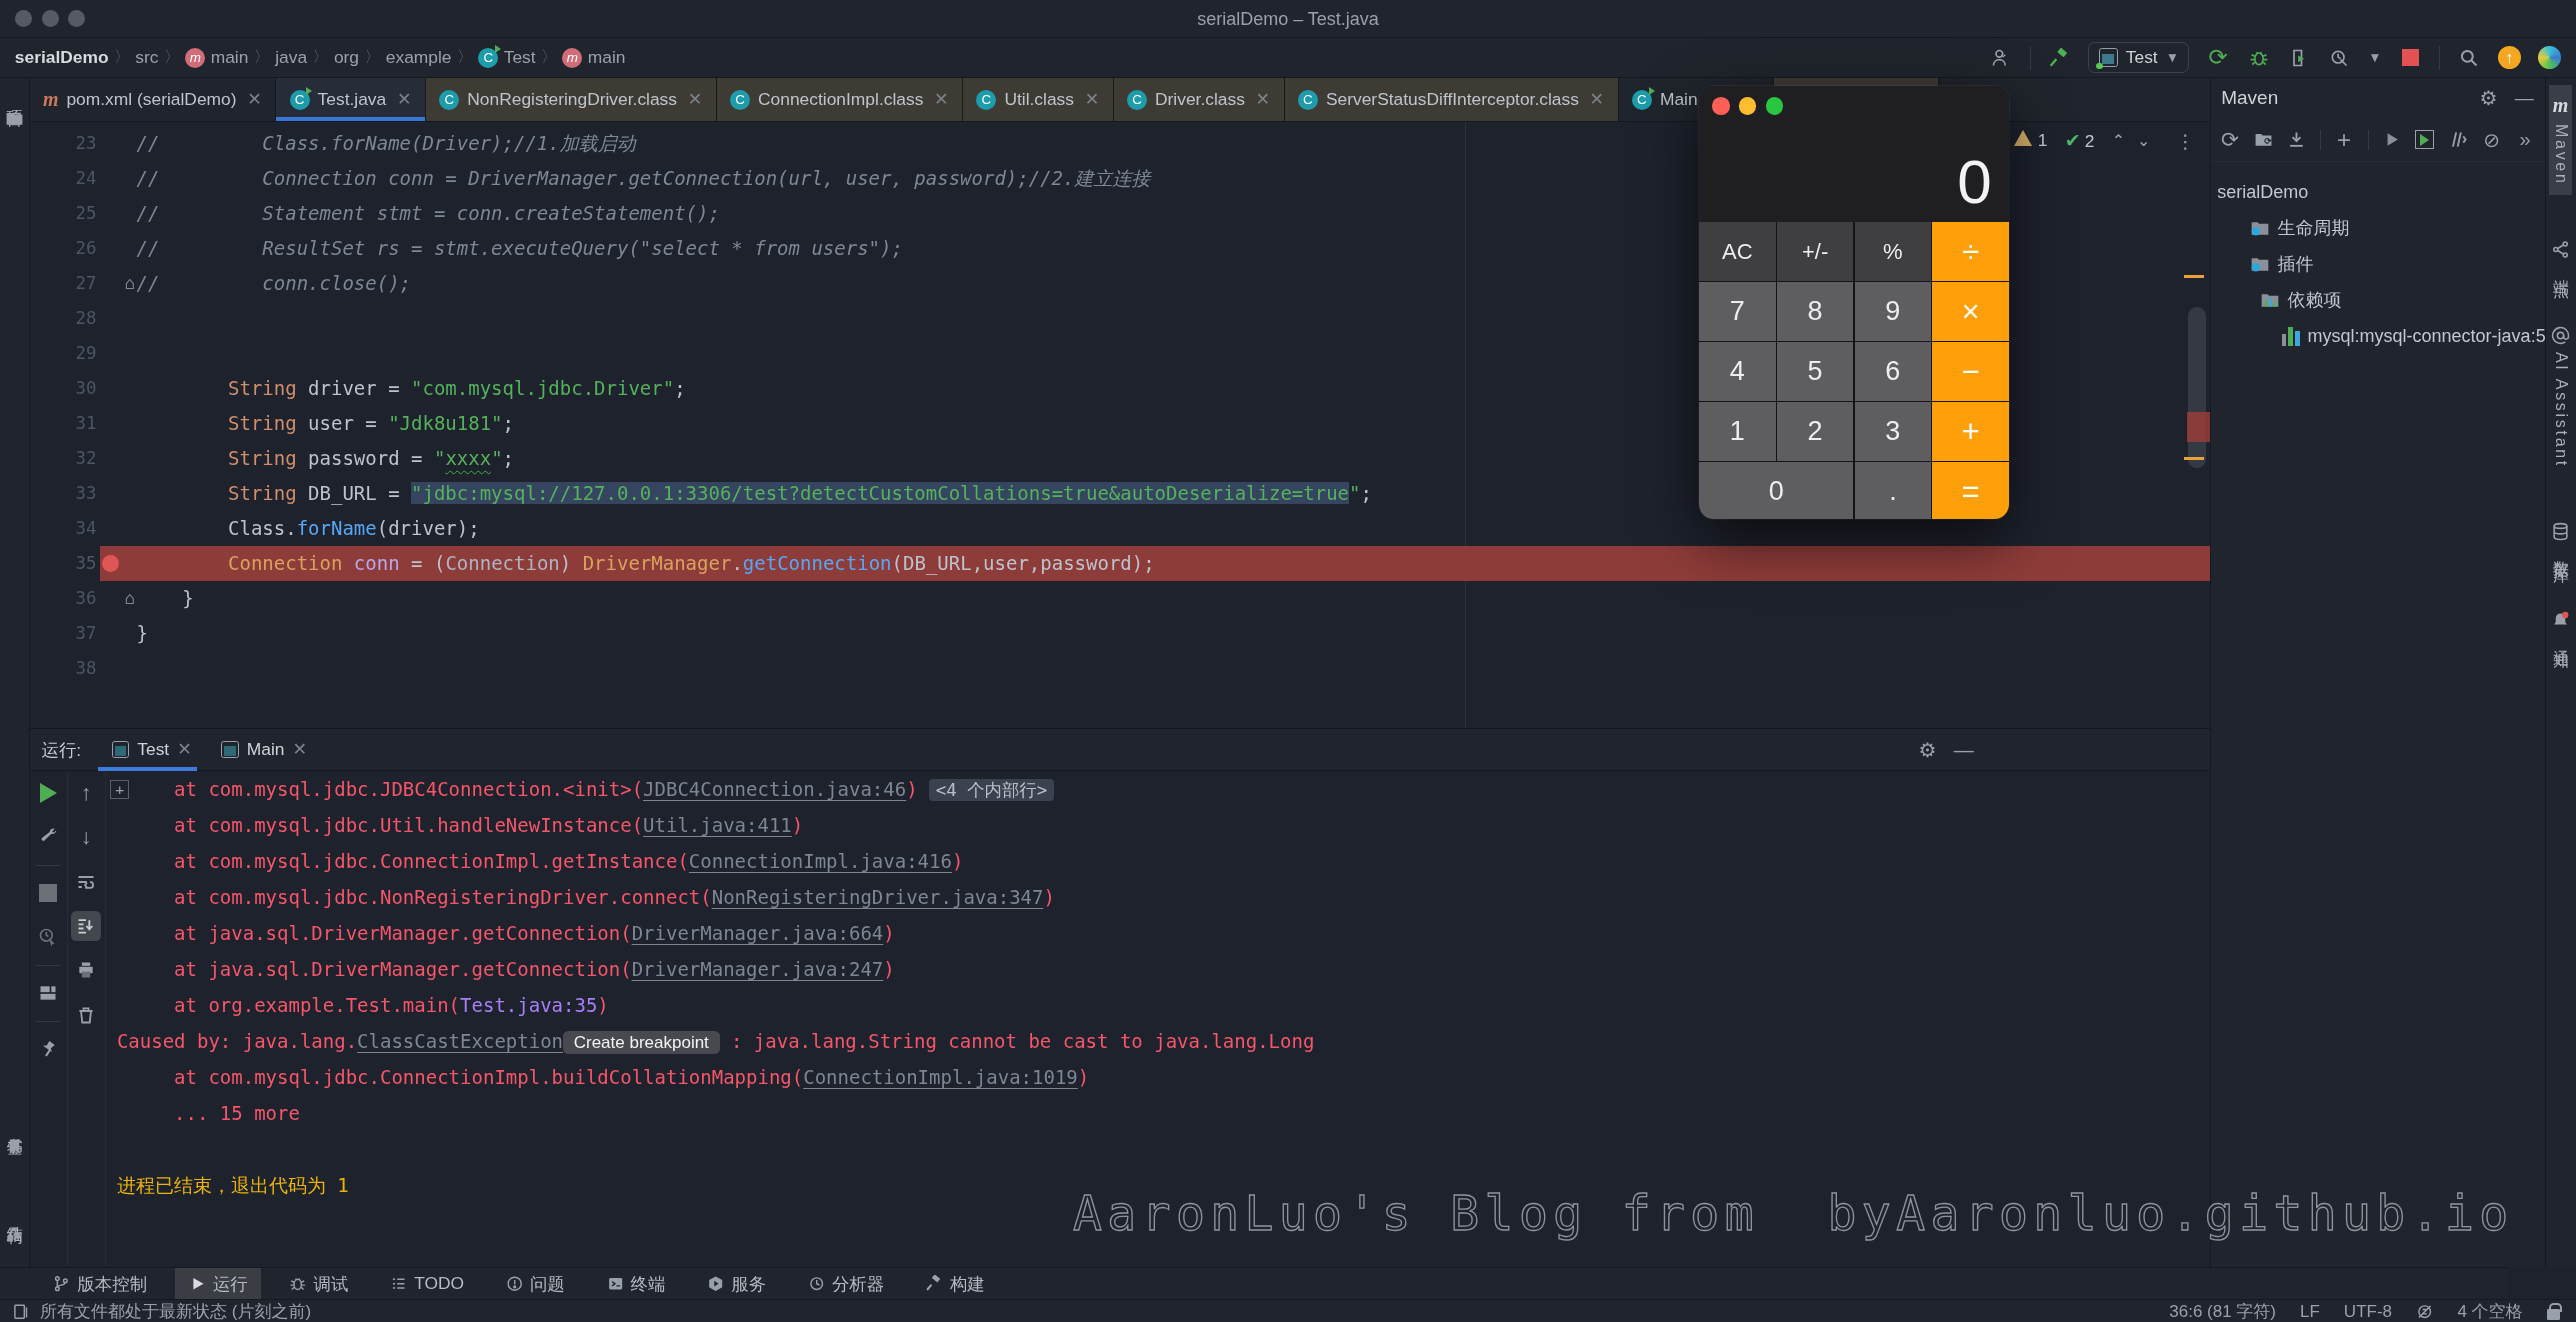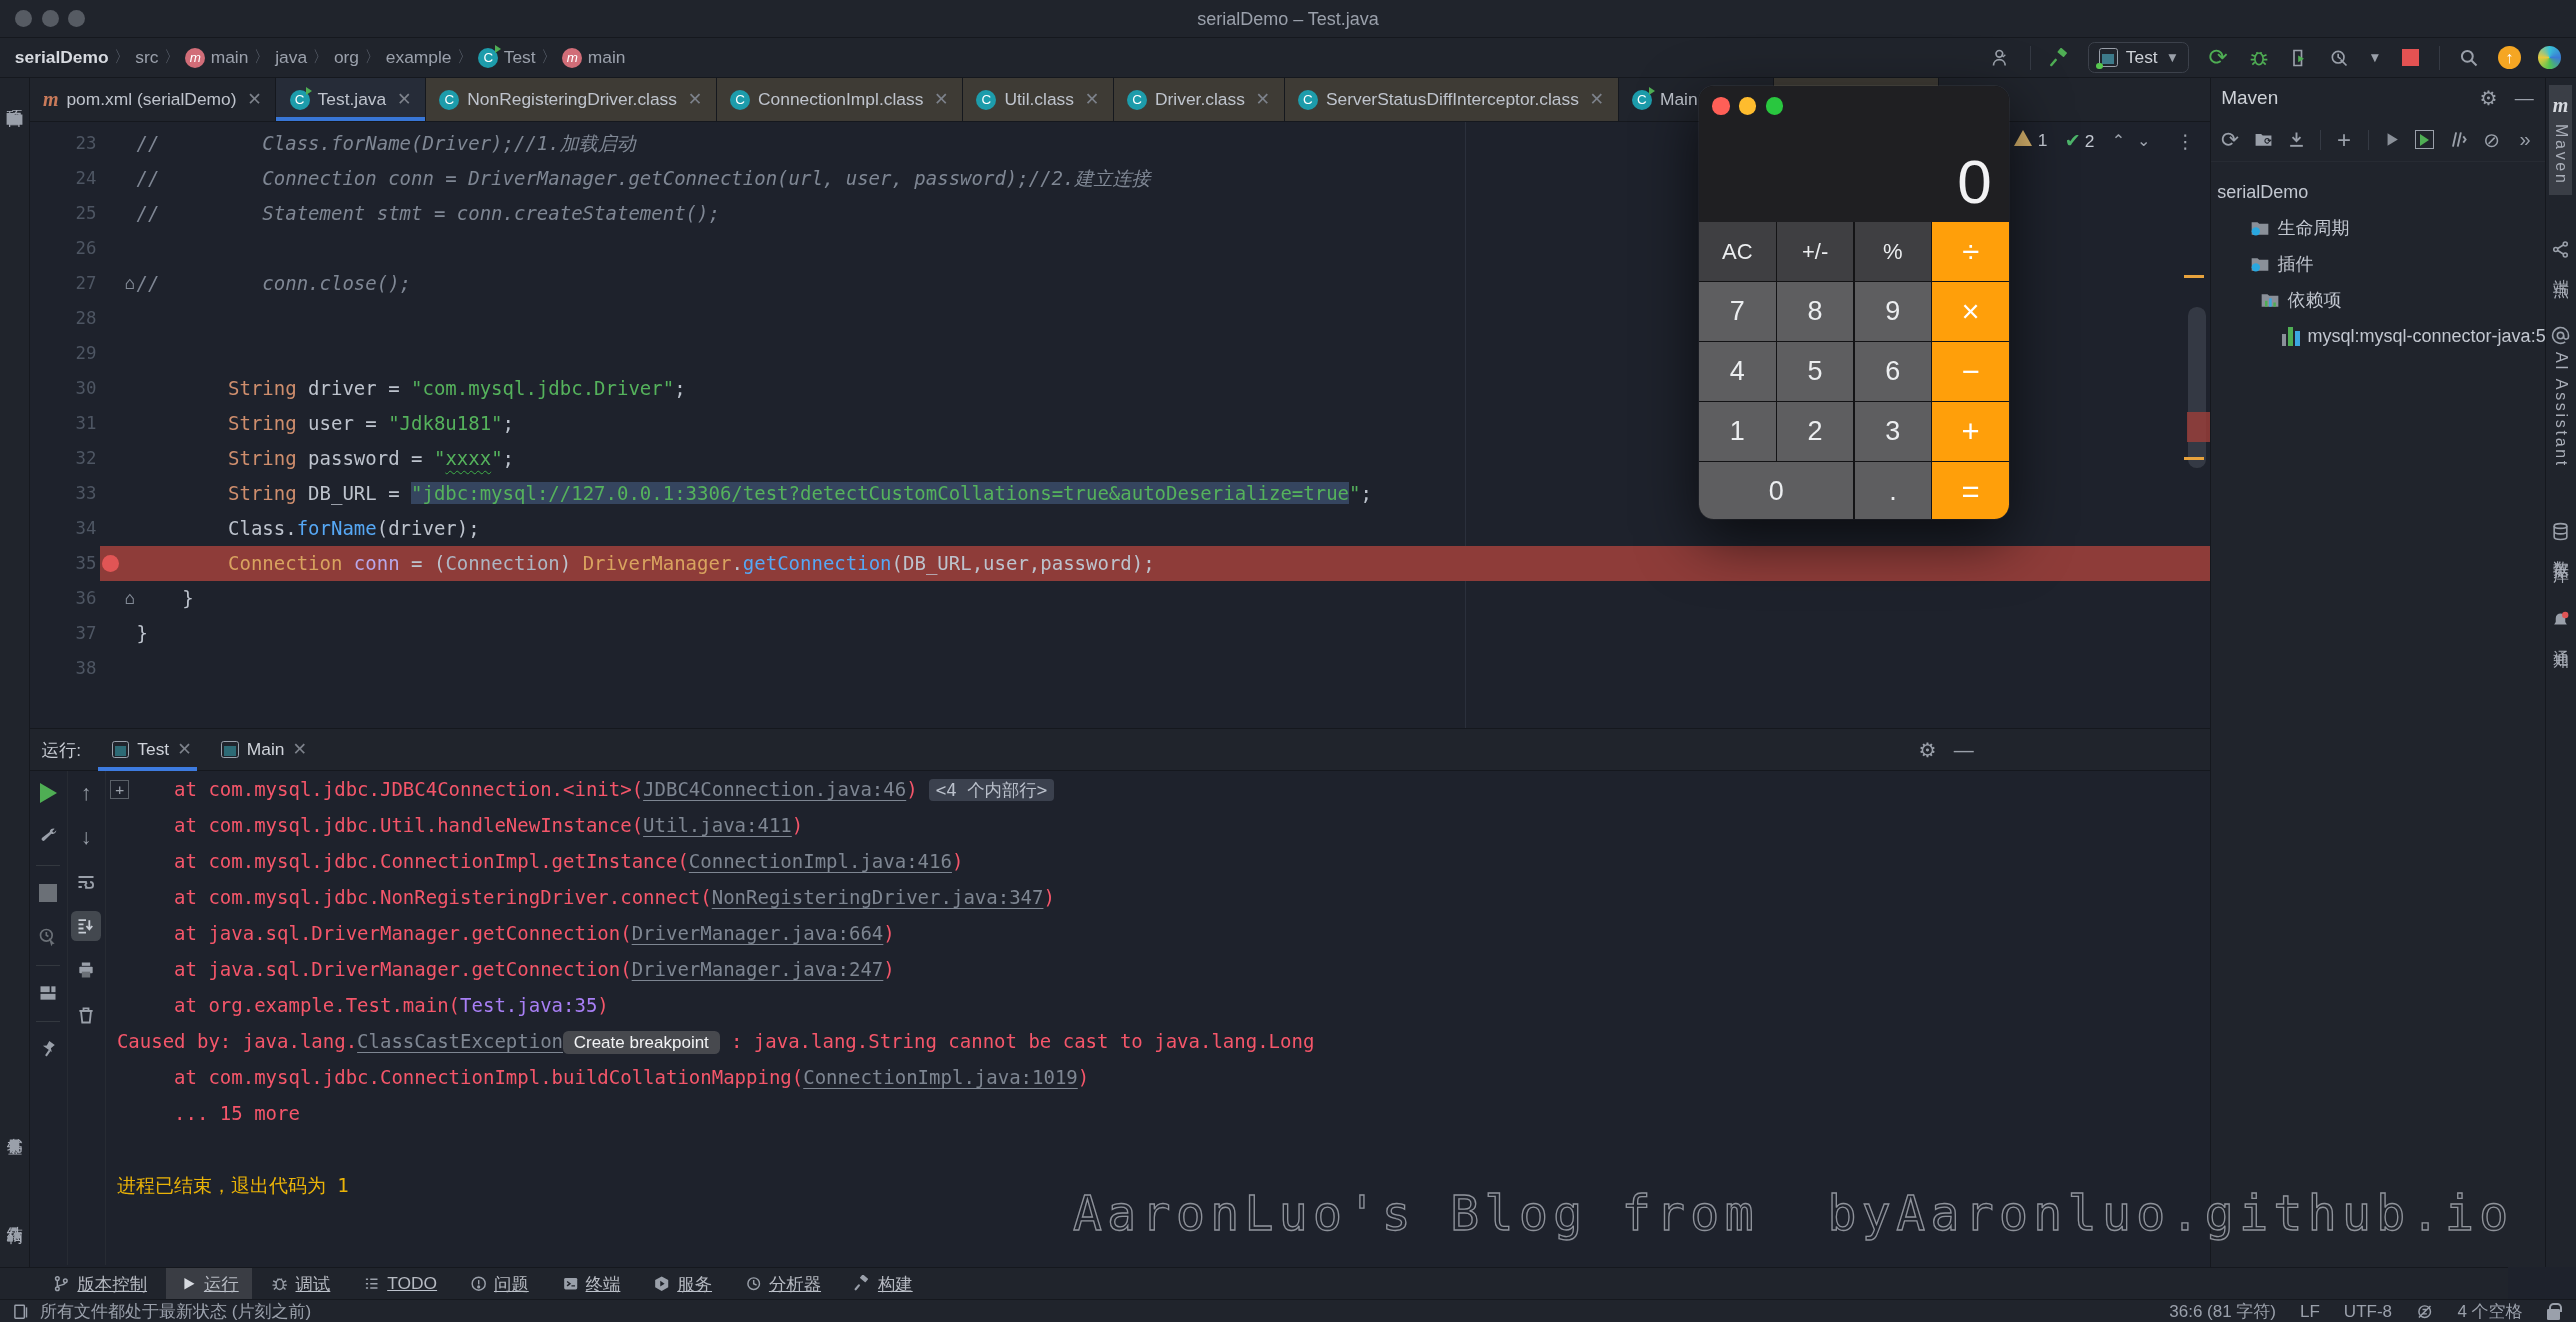--- a/index.html
+++ b/index.html
@@ -132,21 +132,21 @@
   #maven-tree { padding-top:12px; }
   .mrow { display:flex; align-items:center; gap:8px; height:36px; color:#c2c7d0; white-space:nowrap; overflow:hidden; }
   .mrow svg { width:20px; height:20px; flex:none; }
   .depbars { display:inline-flex; align-items:flex-end; gap:2px; height:19px; flex:none; }
   .depbars i { width:4.7px; background:#4fae54; display:block; }
   .depbars i:nth-child(1){height:12px;background:#8a9099;}
   .depbars i:nth-child(2){height:19px;background:#4fae54;}
   .depbars i:nth-child(3){height:14.8px;background:#3ba7e0;}
 
   
-  #bottombar { position:absolute; left:0; top:1267px; width:2508px; height:32px; background:#20242c; border-top:0.7px solid #15181e; display:flex; align-items:center; gap:6px; padding-left:40px;text-decoration:underline; }
+  #bottombar { position:absolute; left:0; top:1267px; width:2508px; height:32px; background:#20242c; border-top:0.7px solid #15181e; display:flex; align-items:center; gap:15px; padding-left:40px; }
   .bitem { display:flex; align-items:center; gap:6.7px; height:32px; padding:0 13.4px; font-size:17.4px; color:#b6bac2; }
   .bitem.active { background:#3a3d44; }
   .bitem svg { width:17.4px; height:17.4px; }
 
   
   #statusbar { position:absolute; left:0; top:1299px; width:2576px; height:24px; background:#20242c; border-top:0.7px solid #15181e; display:flex; align-items:center; font-size:17px; color:#9aa0ab; }
   #status-left { display:flex; align-items:center; gap:10.7px; padding-left:12px; }
   #status-left svg { width:17.4px; height:17.4px; }
   #status-right { margin-left:auto; display:flex; align-items:center; gap:24px; padding-right:16px; }
   .lockic { position:relative; width:13.4px; height:10.7px; background:#9aa0ab; border-radius:1.3px; margin-top:5.4px; }
@@ -356,21 +356,21 @@
             <span class="x">✕</span>
           </div>
         </div>
 
       <div id="editor">
         <div id="guide"></div>
         <div id="code-lines" style="padding-top:4px;">
             <div class="crow"><span class="lnum">23</span><span class="gico"></span><code class="ltext"><span class="sg-cmt">//         Class.forName(Driver);//1.加载启动</span></code></div>
             <div class="crow"><span class="lnum">24</span><span class="gico"></span><code class="ltext"><span class="sg-cmt">//         Connection conn = DriverManager.getConnection(url, user, password);//2.建立连接</span></code></div>
             <div class="crow"><span class="lnum">25</span><span class="gico"></span><code class="ltext"><span class="sg-cmt">//         Statement stmt = conn.createStatement();</span></code></div>
-            <div class="crow"><span class="lnum">26</span><span class="gico"></span></div>
+            <div class="crow"><span class="lnum">26</span><span class="gico"></span><code class="ltext"><span class="sg-cmt">//         ResultSet rs = stmt.executeQuery("select * from users");</span></code></div>
             <div class="crow"><span class="lnum">27</span><span class="gico"><span class="fold-mark">⌂</span></span><code class="ltext"><span class="sg-cmt">//         conn.close();</span></code></div>
             <div class="crow"><span class="lnum">28</span><span class="gico"></span><code class="ltext"></code></div>
             <div class="crow"><span class="lnum">29</span><span class="gico"></span><code class="ltext"></code></div>
             <div class="crow"><span class="lnum">30</span><span class="gico"></span><code class="ltext"><span class="sg-pl">        </span><span class="sg-kw">String</span><span class="sg-pl"> driver = </span><span class="sg-str">"com.mysql.jdbc.Driver"</span><span class="sg-pl">;</span></code></div>
             <div class="crow"><span class="lnum">31</span><span class="gico"></span><code class="ltext"><span class="sg-pl">        </span><span class="sg-kw">String</span><span class="sg-pl"> user = </span><span class="sg-str">"Jdk8u181"</span><span class="sg-pl">;</span></code></div>
             <div class="crow"><span class="lnum">32</span><span class="gico"></span><code class="ltext"><span class="sg-pl">        </span><span class="sg-kw">String</span><span class="sg-pl"> password = </span><span class="sg-str">"</span><span class="sg-wavy">xxxx</span><span class="sg-str">"</span><span class="sg-pl">;</span></code></div>
             <div class="crow"><span class="lnum">33</span><span class="gico"></span><code class="ltext"><span class="sg-pl">        </span><span class="sg-kw">String</span><span class="sg-pl"> DB_URL = </span><span class="sg-sel">"jdbc:mysql://127.0.0.1:3306/test?detectCustomCollations=true&amp;autoDeserialize=true</span><span class="sg-str">"</span><span class="sg-pl">;</span></code></div>
             <div class="crow"><span class="lnum">34</span><span class="gico"></span><code class="ltext"><span class="sg-pl">        Class.</span><span class="sg-mth">forName</span><span class="sg-pl">(driver);</span></code></div>
             <div class="crow bp"><span class="lnum">35</span><span class="gico"><span class="bp-dot"></span></span><code class="ltext"><span class="sg-pl">        </span><span class="sg-typ">Connection</span><span class="sg-pl"> </span><span class="sg-var">conn</span><span class="sg-pl"> = (</span><span class="sg-cast">Connection</span><span class="sg-pl">) </span><span class="sg-typ">DriverManager</span><span class="sg-pl">.</span><span class="sg-mth">getConnection</span><span class="sg-pl">(DB_URL,user,password);</span></code></div>
             <div class="crow"><span class="lnum">36</span><span class="gico"><span class="fold-mark">⌂</span></span><code class="ltext"><span class="sg-pl">    }</span></code></div>

